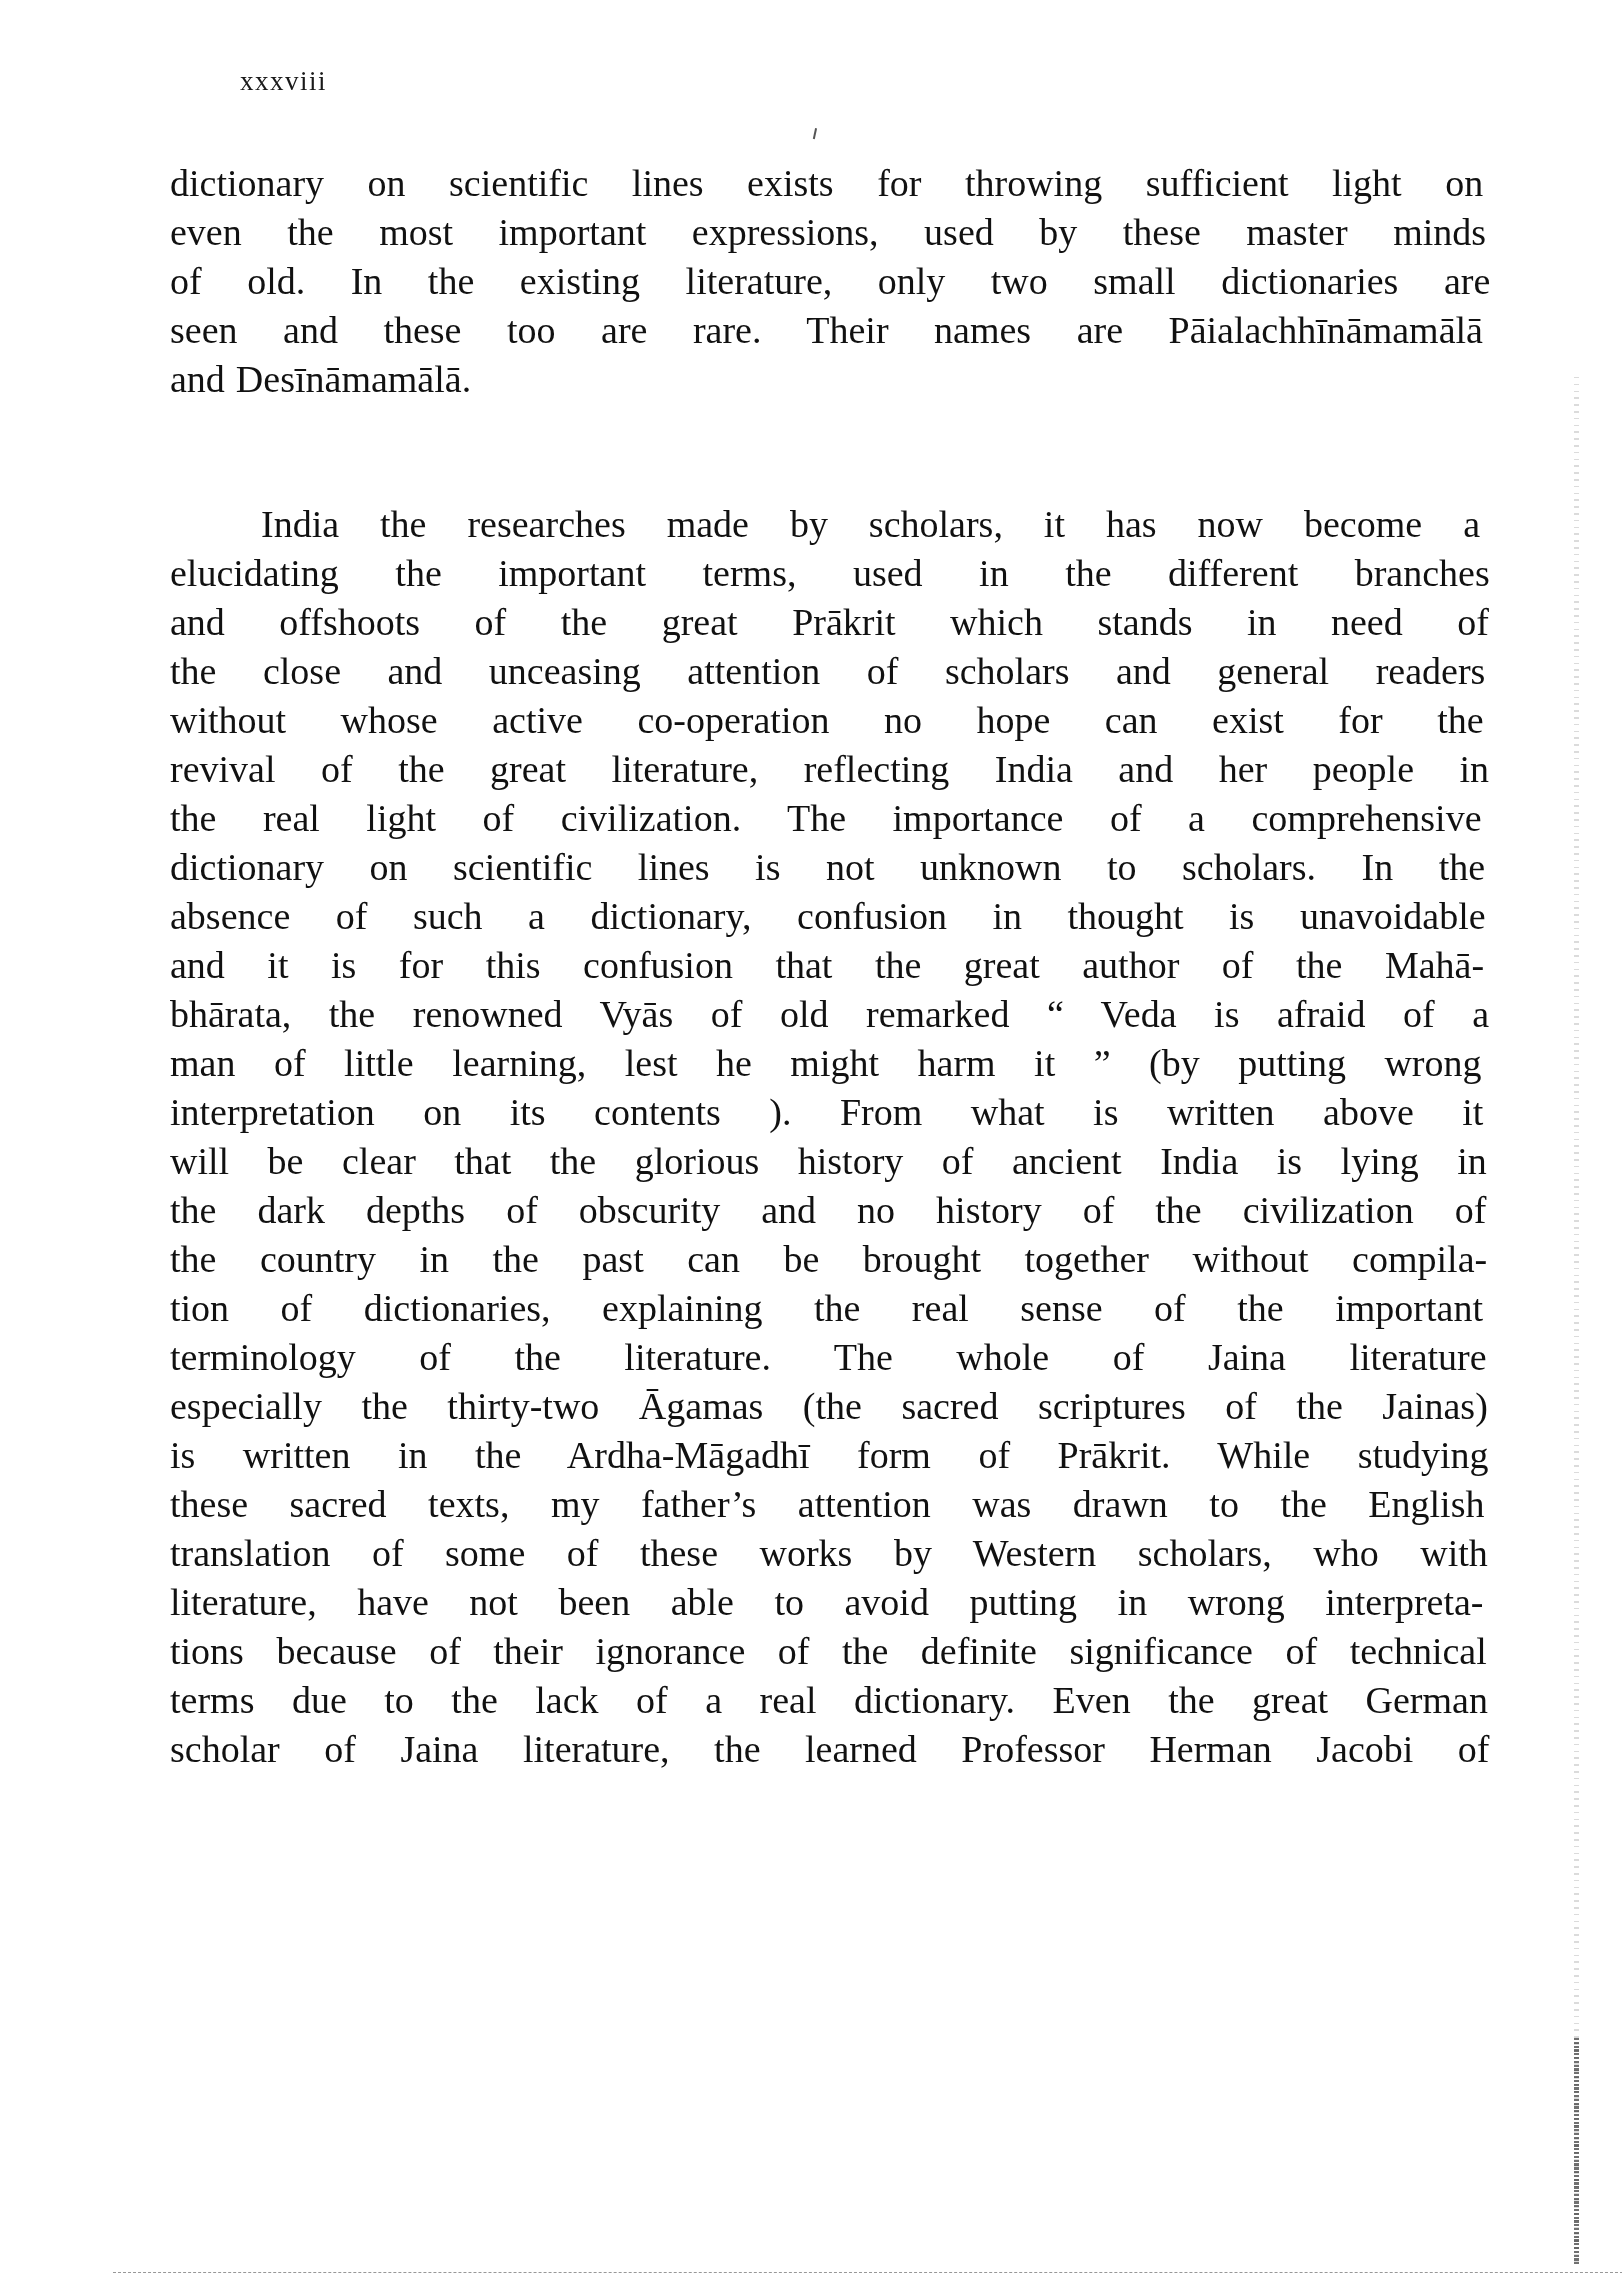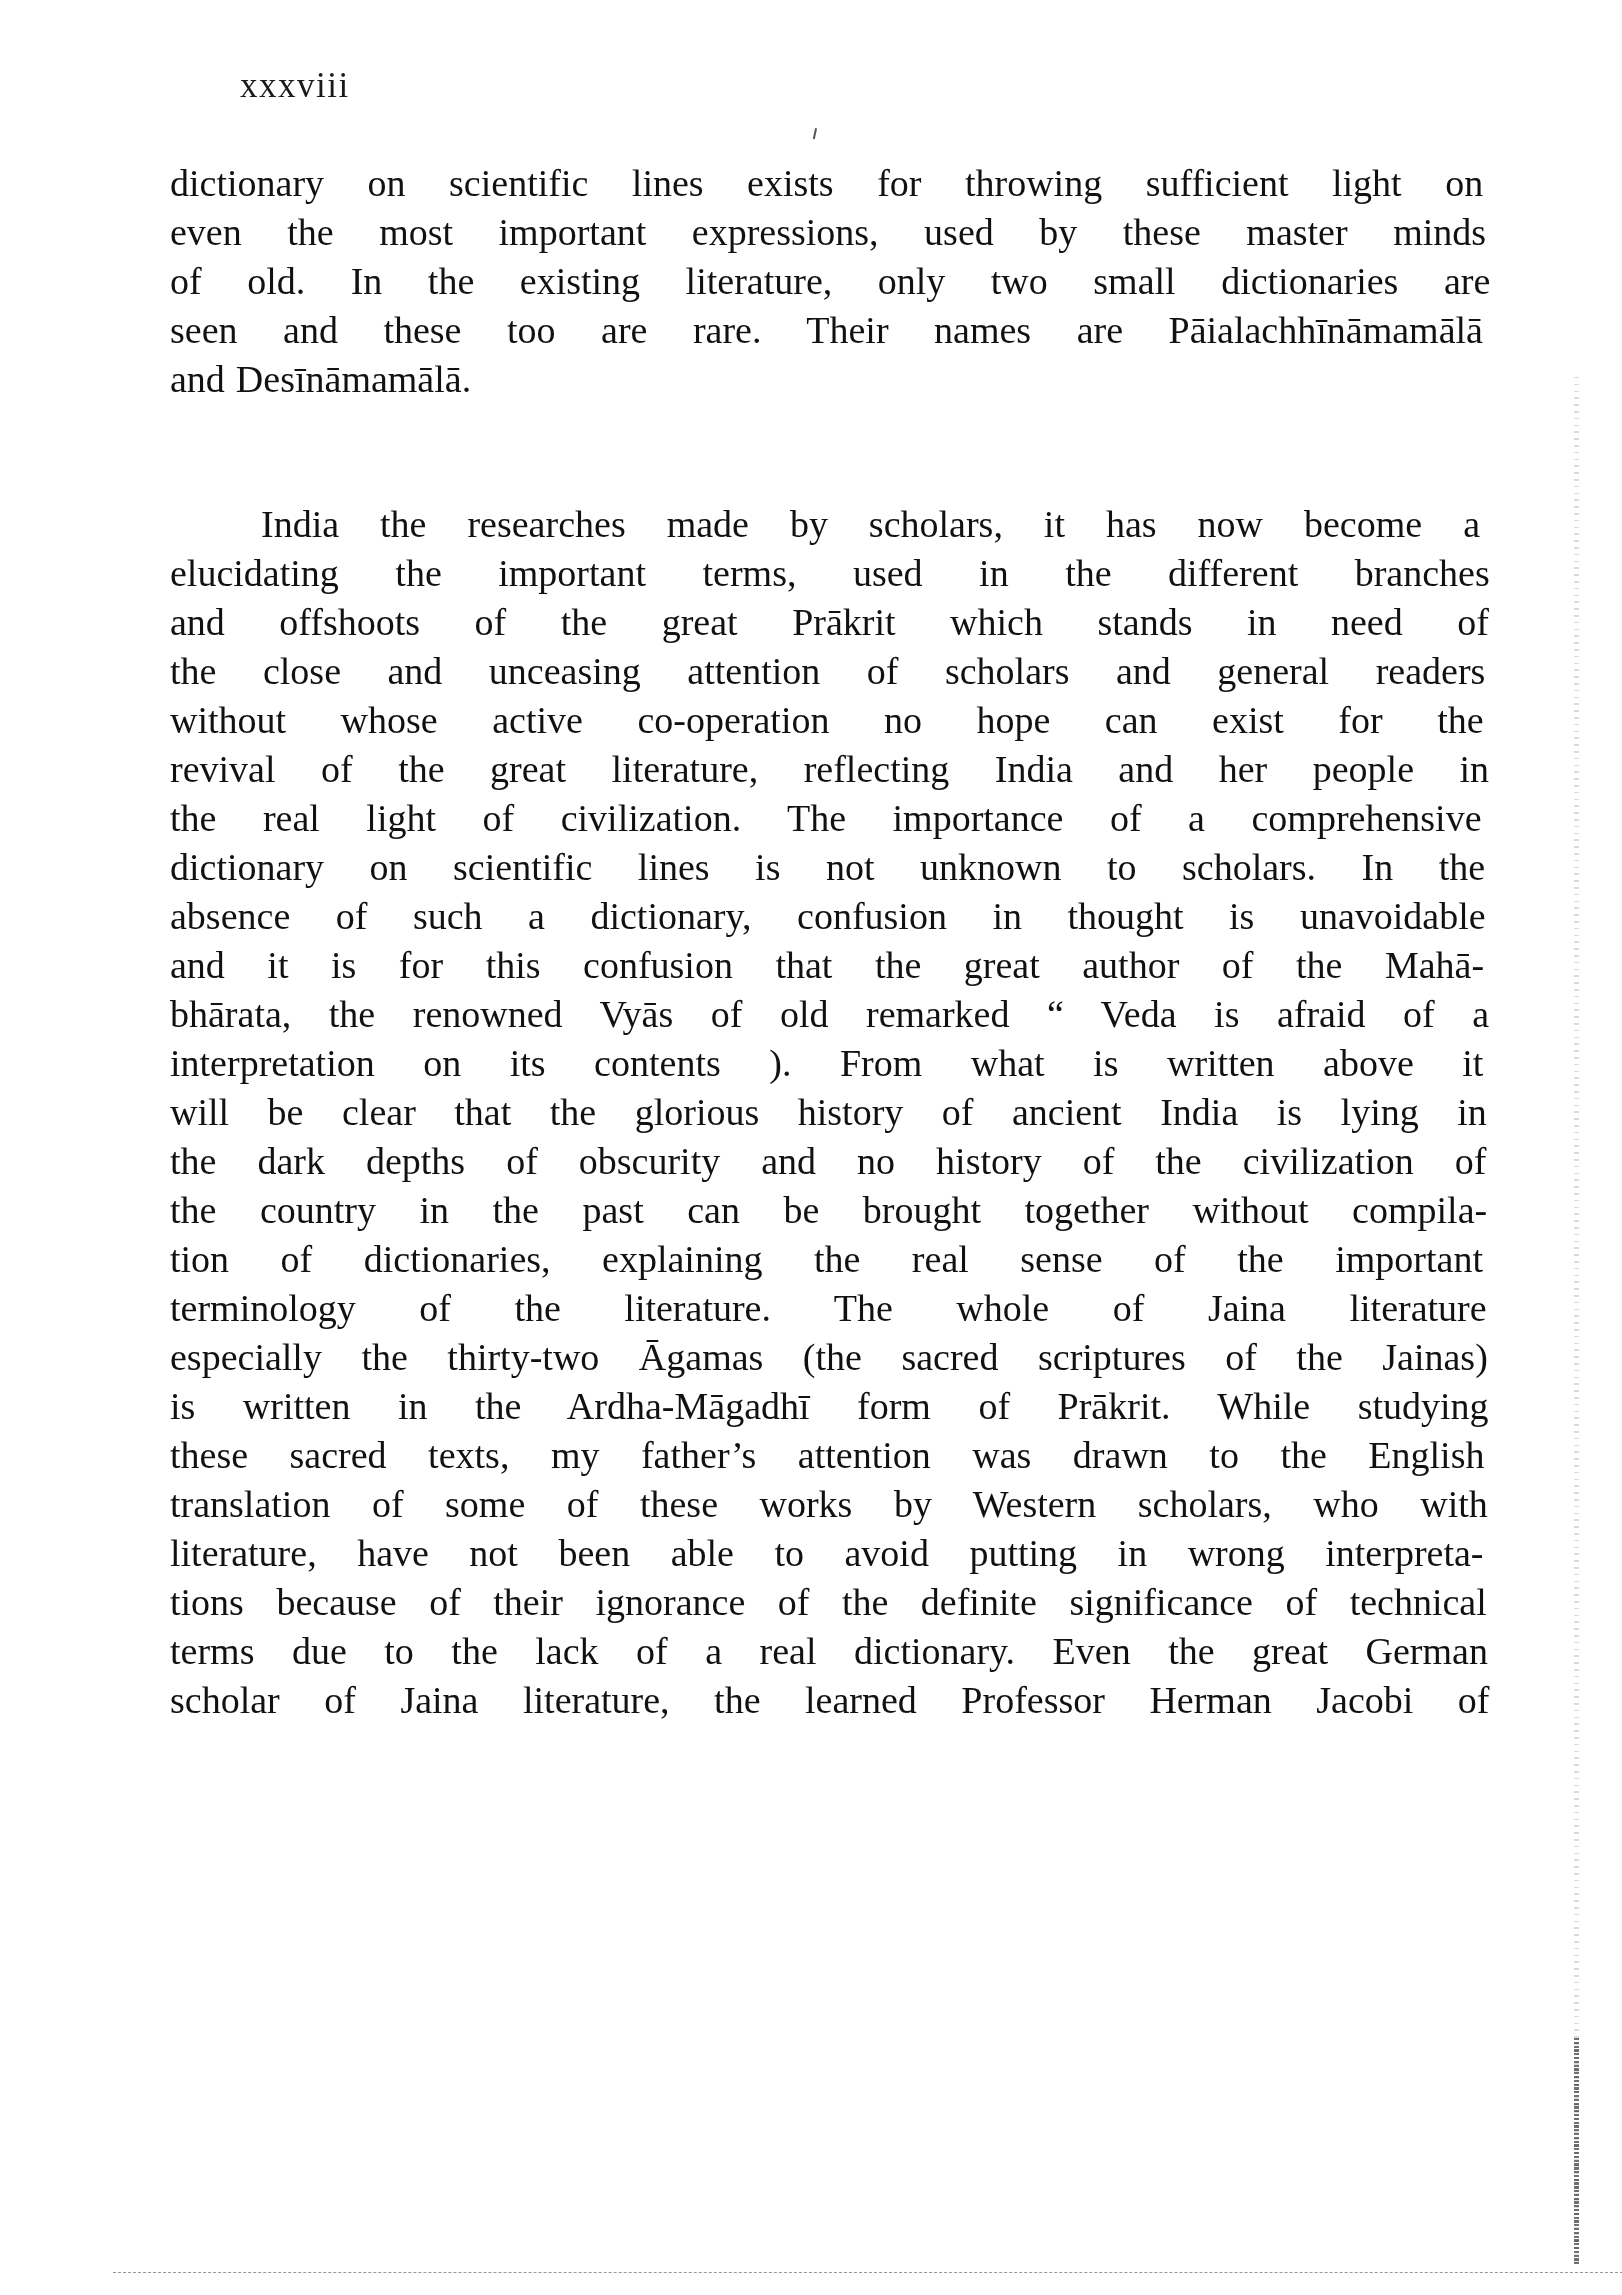--- a/index.html
+++ b/index.html
@@ -12,21 +12,21 @@
       height: 2295px;
       position: relative;
       overflow: hidden;
       font-family: "Liberation Serif", "DejaVu Serif", serif;
       color: #111111;
     }
     .page-number {
       position: absolute;
       left: 240px;
       top: 66px;
-      font-size: 35px;
+      font-size: 27px;
       letter-spacing: 1.5px;
       color: #1a1a1a;
     }
     .text-column {
       position: absolute;
       left: 170px;
       top: 159px;
       width: 1310px;
     }
     .para {
@@ -113,20 +113,21 @@
     <span class="line" style="display: block; word-spacing: 47px;">elucidating the important terms, used in the different branches</span>
     <span class="line" style="display: block; word-spacing: 45px;">and offshoots of the great Prākrit which stands in need of</span>
     <span class="line" style="display: block; word-spacing: 37px;">the close and unceasing attention of scholars and general readers</span>
     <span class="line" style="display: block; word-spacing: 45px;">without whose active co-operation no hope can exist for the</span>
     <span class="line" style="display: block; word-spacing: 36px;">revival of the great literature, reflecting India and her people in</span>
     <span class="line" style="display: block; word-spacing: 37px;">the real light of civilization. The importance of a comprehensive</span>
     <span class="line" style="display: block; word-spacing: 36px;">dictionary on scientific lines is not unknown to scholars. In the</span>
     <span class="line" style="display: block; word-spacing: 36px;">absence of such a dictionary, confusion in thought is unavoidable</span>
     <span class="line" style="display: block; word-spacing: 33px;">and it is for this confusion that the great author of the Mahā-</span>
     <span class="line" style="display: block; word-spacing: 28px;">bhārata, the renowned Vyās of old remarked “ Veda is afraid of a</span>
+    <span class="line" style="display: block; word-spacing: 29px;">man of little learning, lest he might harm it ” (by putting wrong</span>
     <span class="line" style="display: block; word-spacing: 39px;">interpretation on its contents ). From what is written above it</span>
     <span class="line" style="display: block; word-spacing: 29px;">will be clear that the glorious history of ancient India is lying in</span>
     <span class="line" style="display: block; word-spacing: 31.5px;">the dark depths of obscurity and no history of the civilization of</span>
     <span class="line" style="display: block; word-spacing: 34px;">the country in the past can be brought together without compila-</span>
     <span class="line" style="display: block; word-spacing: 42px;">tion of dictionaries, explaining the real sense of the important</span>
     <span class="line" style="display: block; word-spacing: 54px;">terminology of the literature. The whole of Jaina literature</span>
     <span class="line" style="display: block; word-spacing: 30px;">especially the thirty-two Āgamas (the sacred scriptures of the Jainas)</span>
     <span class="line" style="display: block; word-spacing: 38px;">is written in the Ardha-Māgadhī form of Prākrit. While studying</span>
     <span class="line" style="display: block; word-spacing: 32px; font-family: Liberation Serif, serif;">these sacred texts, my father’s attention was drawn to the English</span>
     <span class="line" style="display: block; word-spacing: 32px;">translation of some of these works by Western scholars, who with</span>

